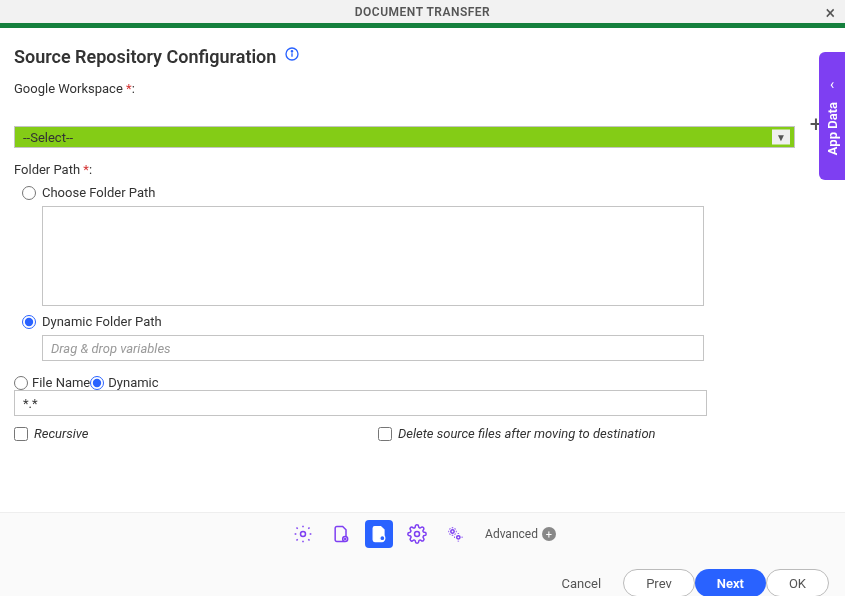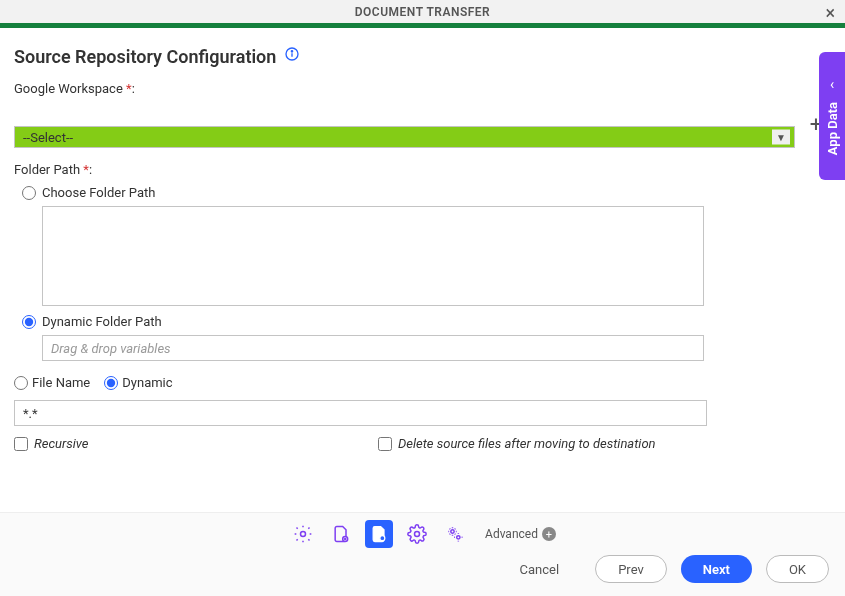--- a/index.html
+++ b/index.html
@@ -147,23 +147,22 @@
       font-style: italic;
       color: #999;
       display: flex;
       align-items: center;
       max-width: 662px;
       cursor: text;
     }
     .filter-row {
       display: flex;
       align-items: center;
-      gap: 14px;
       margin-top: 14px;
-      margin-bottom: 10px;
+      margin-bottom: 0;
     }
     .filter-row .radio-inline {
       display: flex;
       align-items: center;
       gap: 4px;
     }
     .filter-row input[type="radio"] {
       width: 14px;
       height: 14px;
       accent-color: #2962ff;
@@ -254,23 +253,22 @@
       background: #888;
       color: #fff;
       display: flex;
       align-items: center;
       justify-content: center;
       font-size: 11px;
       line-height: 1;
     }
     .footer-buttons {
       display: flex;
-      align-items: flex-start;
+      align-items: flex-end;
       justify-content: flex-end;
-      gap: 14px;
       padding: 0 16px;
       height: 42px;
     }
     .btn {
       height: 28px;
       padding: 0 22px;
       border-radius: 16px;
       font-size: 13px;
       cursor: pointer;
       display: flex;

